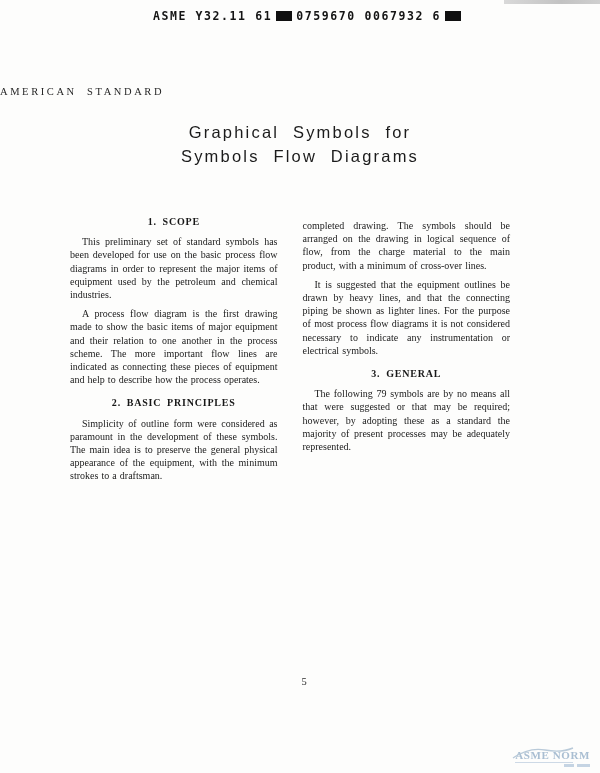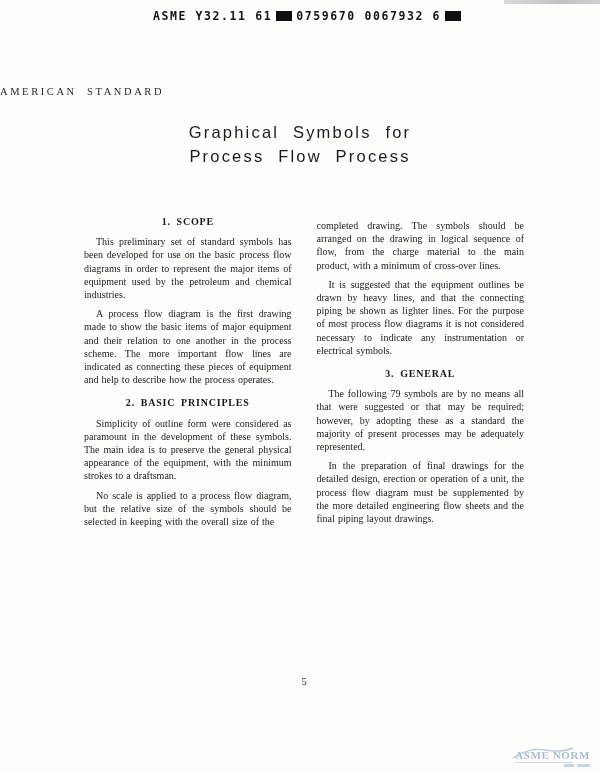--- a/index.html
+++ b/index.html
@@ -55,21 +55,21 @@
     text-align:center;
     font-family:"Liberation Sans", sans-serif;
     font-weight:normal;
     font-size:16.5px;
     letter-spacing:2.2px;
     word-spacing:7px;
     line-height:24px;
     color:#1b1b1b;
   }
   .columns{
-    position:absolute;top:205px;left:78px;
+    position:absolute;top:205px;left:64px;
     width:452px;
     display:flex;
     gap:13px;
   }
   .col{
     flex:1 1 0;
     font-size:10px;
     line-height:13.2px;
     text-align:justify;
     color:#212121;
@@ -136,40 +136,38 @@
   <div class="scan-strip"></div>
 
   <div class="header-code">
     <span>ASME Y32.11 61</span><span class="blk"></span><span>0759670 0067932 6</span><span class="blk"></span>
   </div>
 
   <div class="std-label">AMERICAN STANDARD</div>
 
   <div class="main-title">
     <div>Graphical Symbols for</div>
-    <div>Process Flow Process</div>
+    <div>Symbols Flow Diagrams</div>
   </div>
 
   <div class="columns">
 
     <div class="col col-left">
       <h3 class="sec-heading">1. SCOPE</h3>
       <p class="para">This preliminary set of standard symbols has been developed for use on the basic process flow diagrams in order to represent the major items of equipment used by the petroleum and chemical industries.</p>
       <p class="para">A process flow diagram is the first drawing made to show the basic items of major equipment and their relation to one another in the process scheme. The more important flow lines are indicated as connecting these pieces of equipment and help to describe how the process operates.</p>
       <h3 class="sec-heading">2. BASIC PRINCIPLES</h3>
       <p class="para">Simplicity of outline form were considered as paramount in the development of these symbols. The main idea is to preserve the general physical appearance of the equipment, with the minimum strokes to a draftsman.</p>
-      <p class="para">No scale is applied to a process flow diagram, but the relative size of the symbols should be selected in keeping with the overall size of the</p>
     </div>
 
     <div class="col col-right">
       <p class="para no-indent">completed drawing.  The symbols should be arranged on the drawing in logical sequence of flow, from the charge material to the main product, with a minimum of cross-over lines.</p>
       <p class="para">It is suggested that the equipment outlines be drawn by heavy lines, and that the connecting piping be shown as lighter lines. For the purpose of most process flow diagrams it is not considered necessary to indicate any instrumentation or electrical symbols.</p>
       <h3 class="sec-heading">3. GENERAL</h3>
       <p class="para">The following 79 symbols are by no means all that were suggested or that may be required; however, by adopting these as a standard the majority of present processes may be adequately represented.</p>
-      <p class="para">In the preparation of final drawings for the detailed design, erection or operation of a unit, the process flow diagram must be supplemented by the more detailed engineering flow sheets and the final piping layout drawings.</p>
     </div>
 
   </div>
 
   <div class="page-number">5</div>
 
   <div class="watermark">
     <span class="wm-text">
       <svg class="wm-swoosh" viewBox="0 0 64 16">
         <path d="M2 13 Q 18 2 34 5 Q 50 8 62 3" fill="none" stroke="#b9cad9" stroke-width="1.4"></path>

